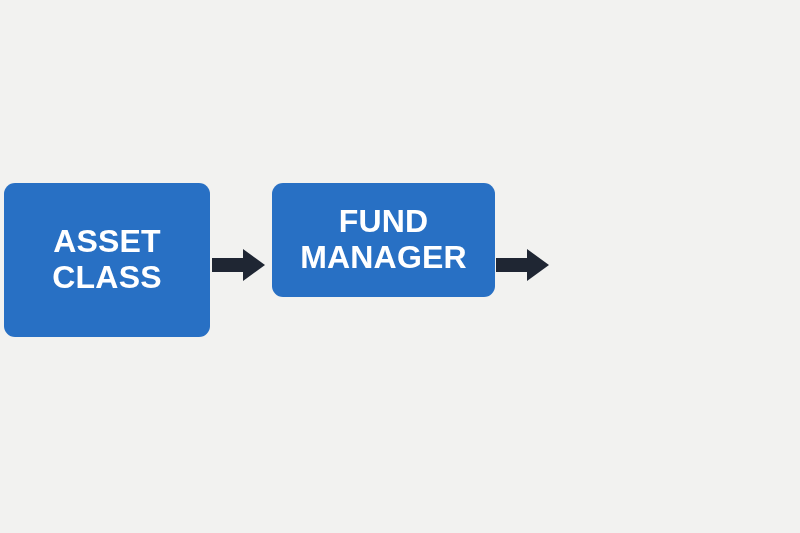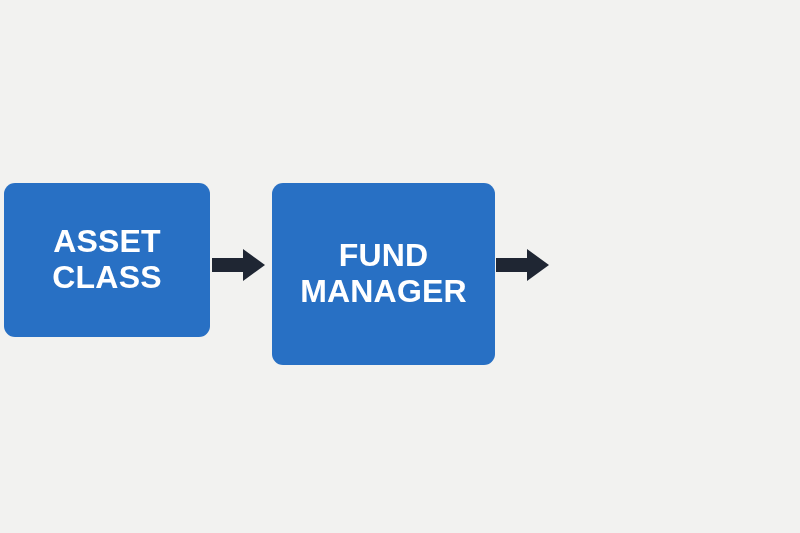--- a/index.html
+++ b/index.html
@@ -50,21 +50,21 @@
     height: 154px;
     font-size: 32px;
     letter-spacing: 0.2px;
   }
 
   
   #node-fund-manager {
     left: 272px;
     top: 183px;
     width: 223px;
-    height: 182px;
+    height: 114px;
     font-size: 32px;
     letter-spacing: 0.2px;
   }
 
   
   #node-structure {
     left: 553px;
     top: 183px;
     width: 222px;
     height: 154px;

